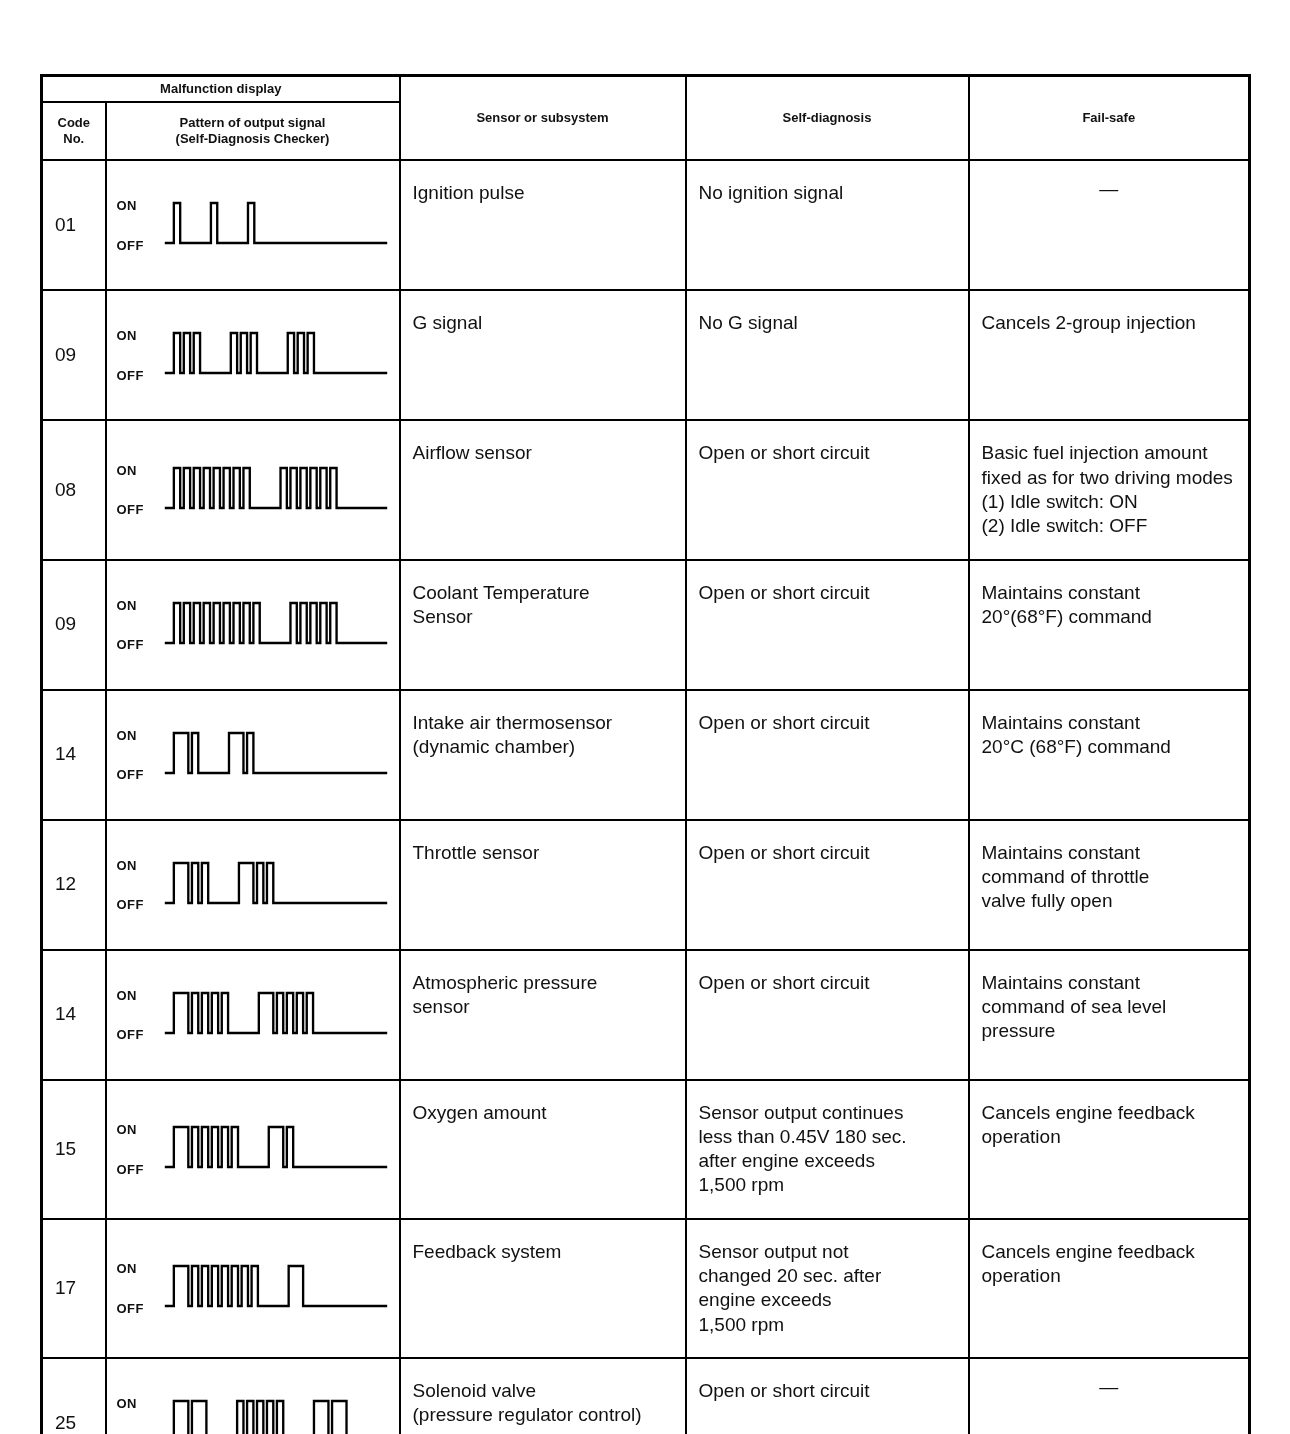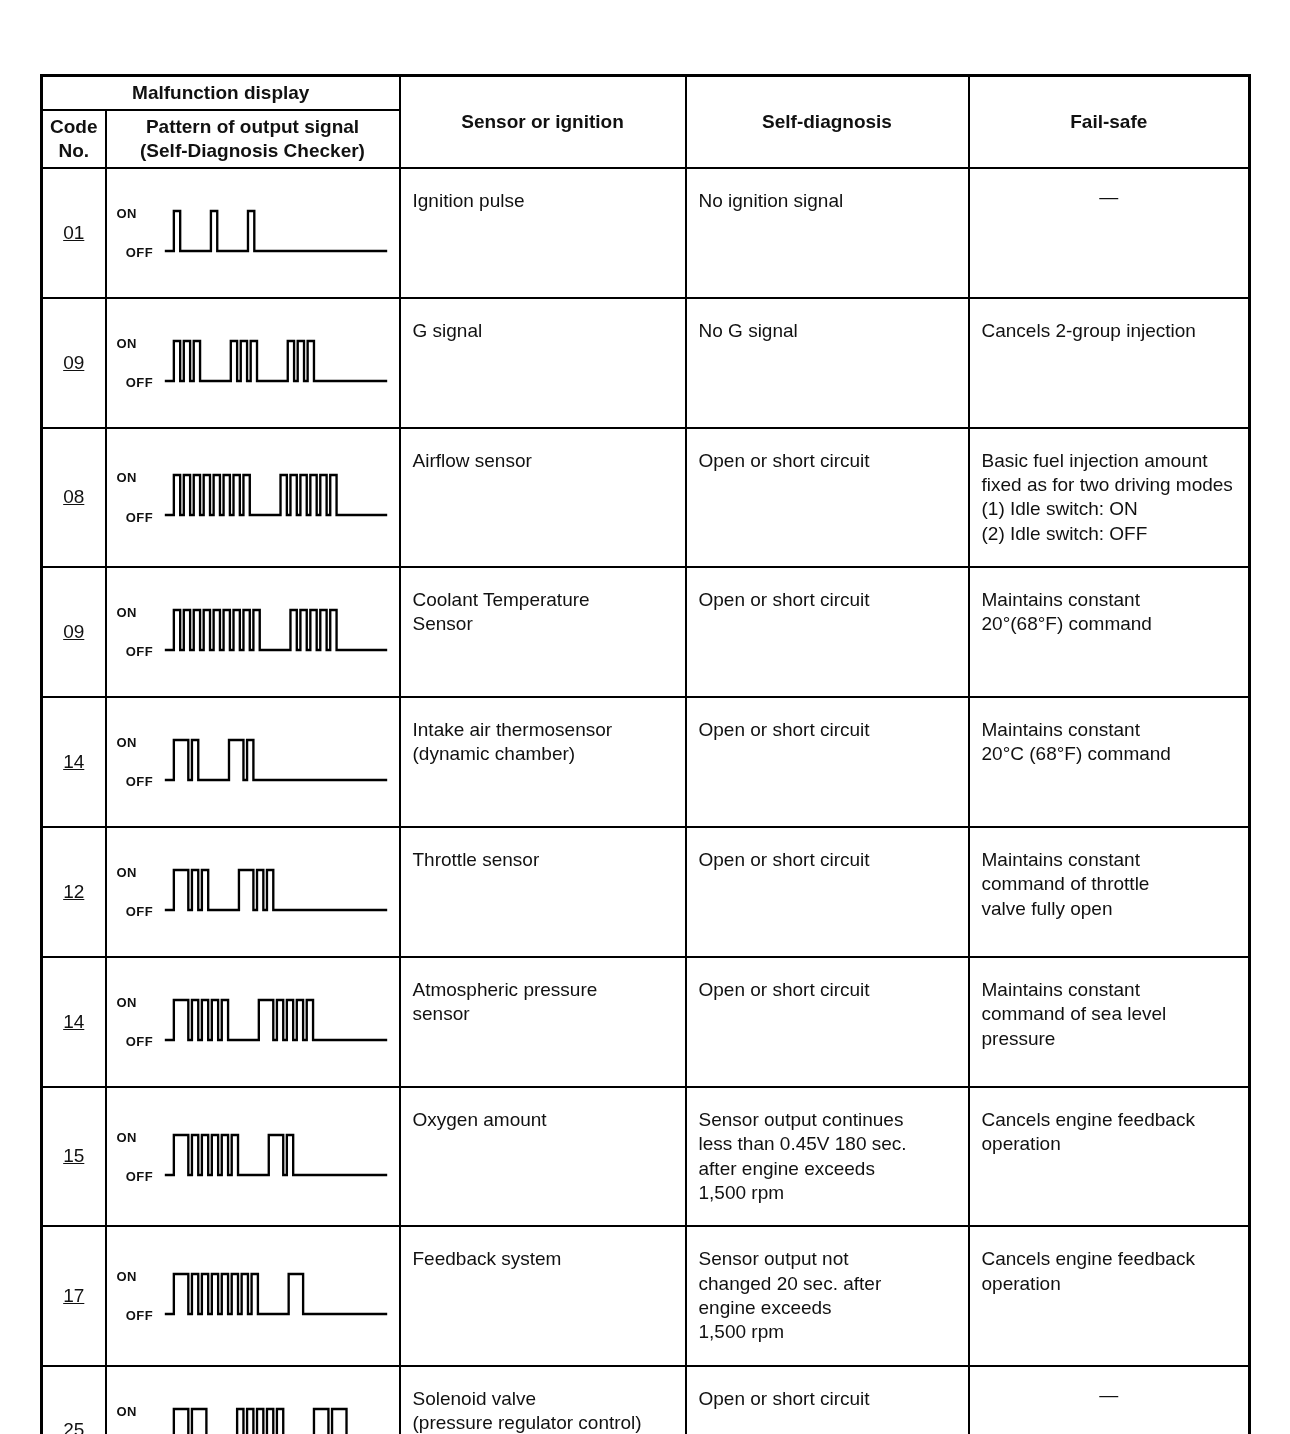--- a/index.html
+++ b/index.html
@@ -25,21 +25,21 @@
     table-layout: fixed;
   }
   table.diag-table, table.diag-table th, table.diag-table td {
     border: 2px solid #000;
   }
   table.diag-table {
     border-width: 3px;
   }
   th {
     font-weight: bold;
-    font-size: 19px;
+    font-size: 13px;
     text-align: center;
     vertical-align: middle;
     white-space: pre-line;
     padding: 4px 6px;
     line-height: 1.25;
   }
   .h-malf { height: 26px; }
   .h-sub  { height: 58px; }
   col.c-code { width: 64px; }
   col.c-wave { width: 294px; }
@@ -48,24 +48,22 @@
   col.c-fail { width: 281px; }
   tbody td {
     font-size: 19px;
     line-height: 1.28;
     vertical-align: top;
     padding: 20px 12px;
     height: 88px; 
     white-space: pre-line;
   }
   td.code-cell {
-    text-align: center;
     vertical-align: middle;
     white-space: normal;
-    text-decoration: underline;
   }
   td.wave-cell {
     vertical-align: middle;
     padding: 8px 6px 8px 10px;
     white-space: normal;
   }
   td.fail-cell.dash {
     text-align: center;
     padding-top: 16px;
   }
@@ -78,21 +76,21 @@
     flex-direction: column;
     justify-content: space-between;
     height: 58px;
     width: 46px;
     flex: 0 0 46px;
     font-size: 13px;
     font-weight: bold;
     letter-spacing: 0.5px;
   }
   .wave-labels .on-label { padding-top: 2px; }
-  .wave-labels .off-label { padding-bottom: 0px; text-align: center; }
+  .wave-labels .off-label { padding-bottom: 0px; }
   svg.wave-svg {
     width: 226px;
     height: 64px;
     display: block;
   }
 </style>
 </head>
 <body>
 
 <div class="page">
@@ -100,21 +98,21 @@
     <colgroup>
       <col class="c-code">
       <col class="c-wave">
       <col class="c-sensor">
       <col class="c-diag">
       <col class="c-fail">
     </colgroup>
     <thead>
       <tr class="h-malf">
         <th colspan="2">Malfunction display</th>
-        <th rowspan="2">Sensor or ignition</th>
+        <th rowspan="2">Sensor or subsystem</th>
         <th rowspan="2">Self-diagnosis</th>
         <th rowspan="2">Fail-safe</th>
       </tr>
       <tr class="h-sub">
         <th>Code
 No.</th>
         <th>Pattern of output signal
 (Self-Diagnosis Checker)</th>
       </tr>
     </thead>

